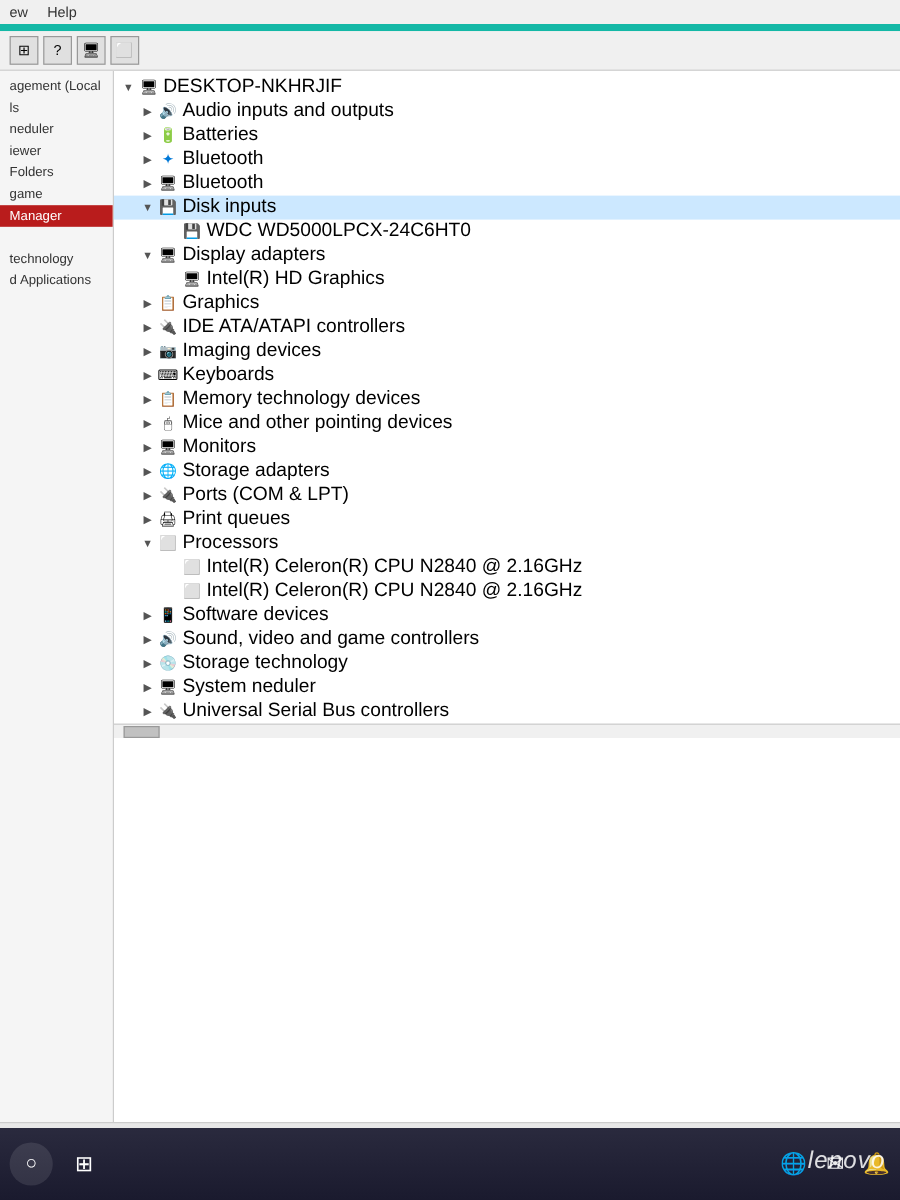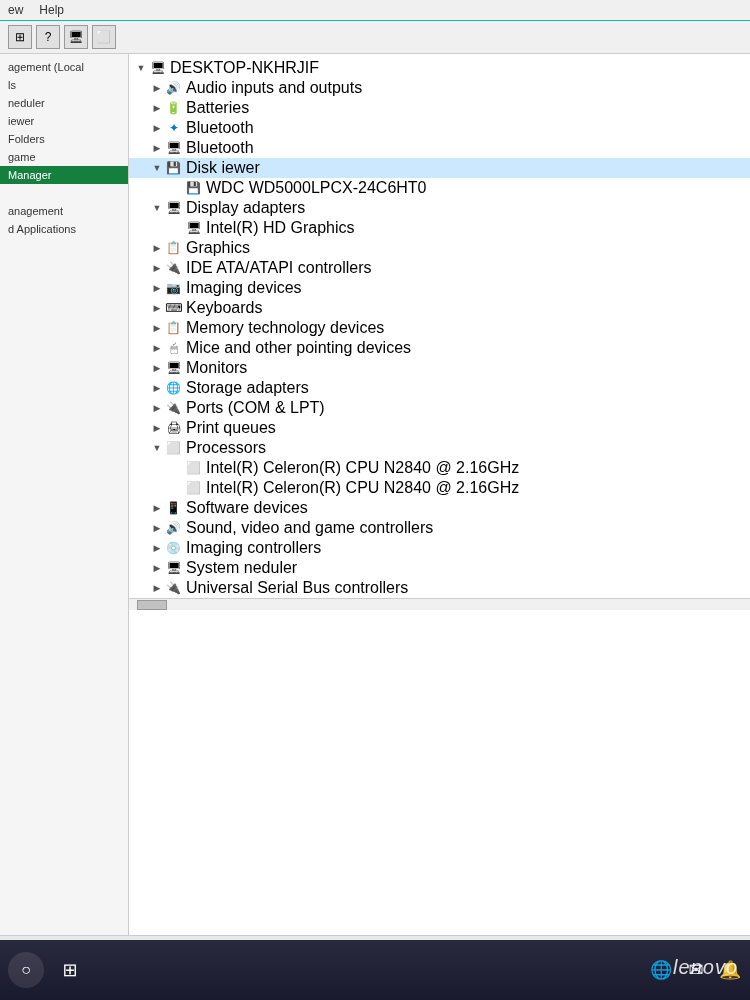--- a/index.html
+++ b/index.html
@@ -33,21 +33,21 @@
       font-weight: bold;
       border-bottom: 1px solid #ccc;
     }
 
     
     .menu-bar {
       background: #f0f0f0;
       padding: 3px 8px;
       font-size: 12px;
       color: #333;
-      border-bottom: 1px solid #14b8a6;
+      border-bottom: 6px solid #14b8a6;
       display: flex;
       gap: 16px;
     }
 
     .menu-bar span {
       cursor: pointer;
     }
 
     
     .toolbar {
@@ -73,37 +73,37 @@
 
     
     .content-area {
       display: flex;
       flex: 1;
       overflow: hidden;
     }
 
     
     .sidebar {
-      width: 129px;
+      width: 95px;
       background: #f5f5f5;
       border-right: 1px solid #ccc;
       padding: 4px 0;
       font-size: 11px;
       overflow-y: auto;
     }
 
     .sidebar-item {
       padding: 3px 8px;
       cursor: pointer;
       color: #333;
       white-space: nowrap;
     }
 
     .sidebar-item.active {
-      background: #15803d;
+      background: #b91c1c;
       color: white;
     }
 
     
     .tree-panel {
       flex: 1;
       background: white;
       overflow-y: auto;
       overflow-x: auto;
       padding: 4px 0;
@@ -268,21 +268,21 @@
         <span>Folders</span>
       </div>
       <div class="sidebar-item">
         <span>game</span>
       </div>
       <div class="sidebar-item active">
         <span>Manager</span>
       </div>
       <div class="sidebar-item">&nbsp;</div>
       <div class="sidebar-item">
-        <span>anagement</span>
+        <span>technology</span>
       </div>
       <div class="sidebar-item">
         <span>d Applications</span>
       </div>
     </div>
 
     <div class="tree-panel">
 
       <div class="tree-item">
         <span class="tree-indent" style="width:4px"></span>
@@ -316,21 +316,21 @@
         <span class="tree-indent" style="width:20px"></span>
         <span class="expand-icon">▶</span>
         <span class="device-icon">🖥</span>
         <span class="item-label">Bluetooth</span>
       </div>
 
       <div class="tree-item" style="background:#cce8ff;">
         <span class="tree-indent" style="width:20px"></span>
         <span class="expand-icon">▼</span>
         <span class="device-icon">💾</span>
-        <span class="item-label">Disk iewer</span>
+        <span class="item-label">Disk inputs</span>
       </div>
 
       <div class="tree-item">
         <span class="tree-indent" style="width:40px"></span>
         <span class="expand-icon" style="visibility:hidden">▶</span>
         <span class="device-icon">💾</span>
         <span class="item-label">WDC WD5000LPCX-24C6HT0</span>
       </div>
 
       <div class="tree-item">
@@ -449,21 +449,21 @@
         <span class="tree-indent" style="width:20px"></span>
         <span class="expand-icon">▶</span>
         <span class="device-icon">🔊</span>
         <span class="item-label">Sound, video and game controllers</span>
       </div>
 
       <div class="tree-item">
         <span class="tree-indent" style="width:20px"></span>
         <span class="expand-icon">▶</span>
         <span class="device-icon">💿</span>
-        <span class="item-label">Imaging controllers</span>
+        <span class="item-label">Storage technology</span>
       </div>
 
       <div class="tree-item">
         <span class="tree-indent" style="width:20px"></span>
         <span class="expand-icon">▶</span>
         <span class="device-icon">🖥</span>
         <span class="item-label">System neduler</span>
       </div>
 
       <div class="tree-item">

